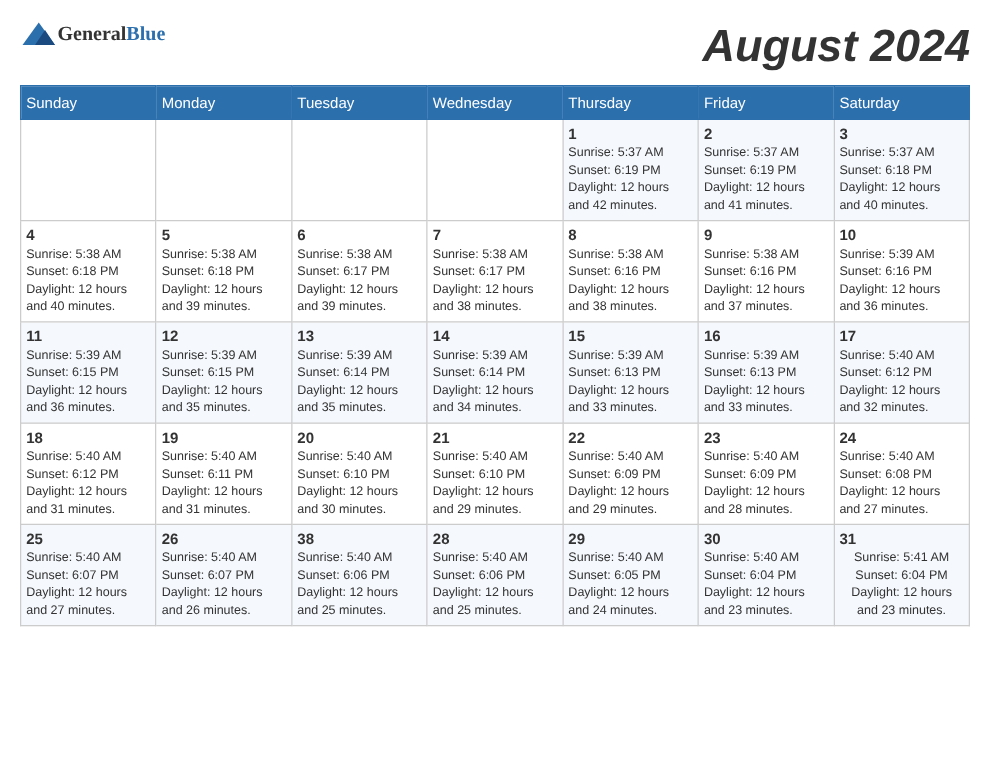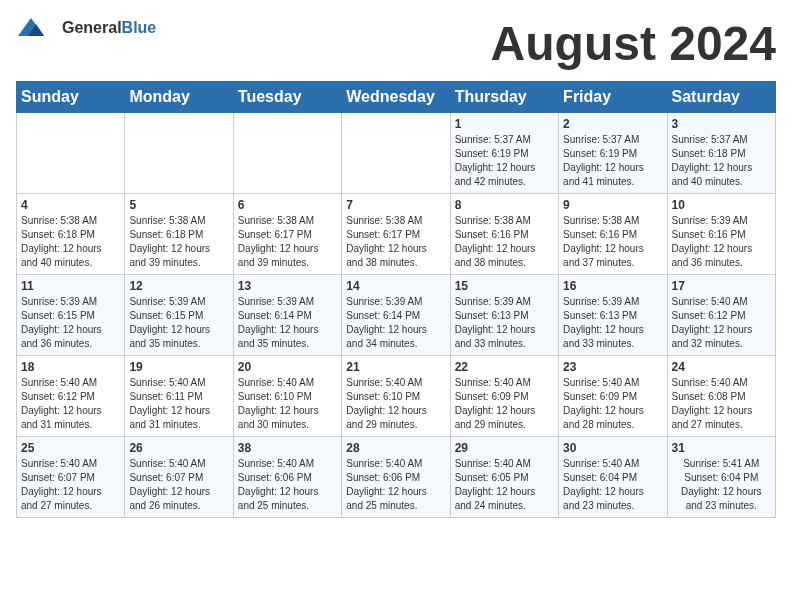--- a/index.html
+++ b/index.html
@@ -12,50 +12,52 @@
     }
     .header-area {
       display: flex;
       justify-content: space-between;
       align-items: flex-start;
       margin-bottom: 10px;
     }
     .logo {
       display: flex;
       align-items: center;
-      gap: 16px;
+      gap: 0;
+      font-family: Liberation Serif, serif;
     }
     .logo-icon {
       width: 30px;
       height: 24px;
     }
     .title-area {
       text-align: right;
     }
     .main-title {
-      font-size: 48px;
+      font-size: 36px;
       font-weight: bold;
       color: #333;
+      font-style: italic;
     }
     .subtitle {
       font-size: 15px;
       color: #555;
     }
     table {
       width: 100%;
       border-collapse: collapse;
       font-size: 11px;
     }
     thead tr th {
       background-color: #2c6fad;
       color: #fff;
       padding: 6px 4px;
       text-align: left;
-      font-size: 16px;
-      font-weight: bold;
+      font-size: 12px;
+      font-weight: normal;
       border: 1px solid #2c6fad;
     }
     tbody tr td {
       border: 1px solid #ccc;
       padding: 4px 4px;
       vertical-align: top;
       width: calc(100% / 7);
       height: 80px;
     }
     tbody tr:nth-child(odd) td {

